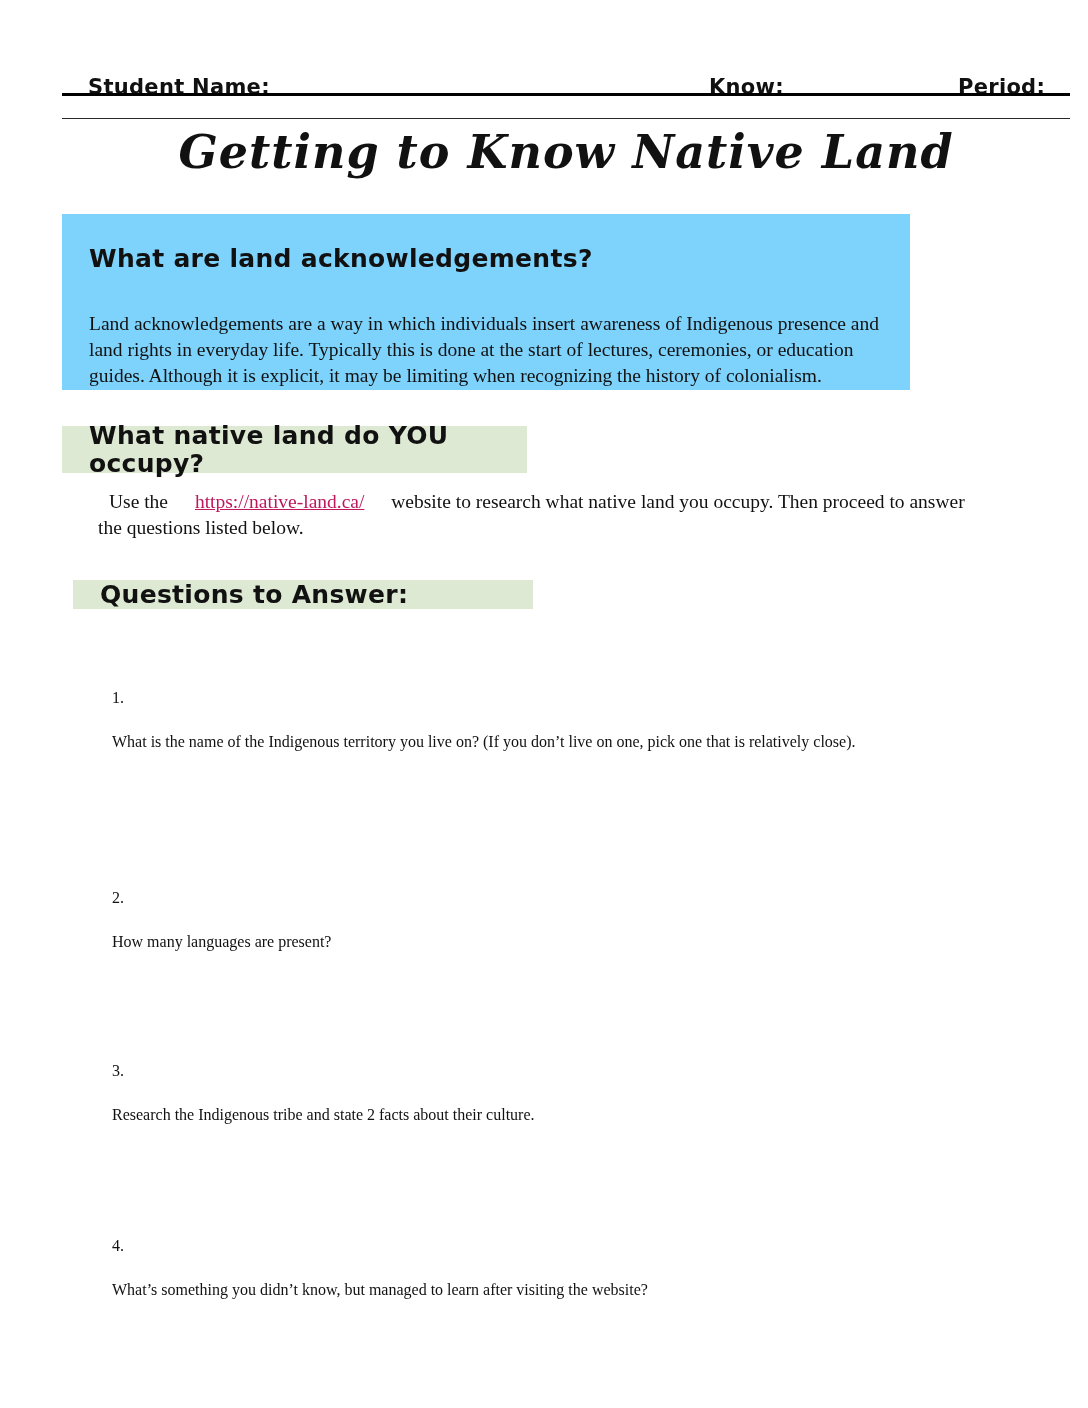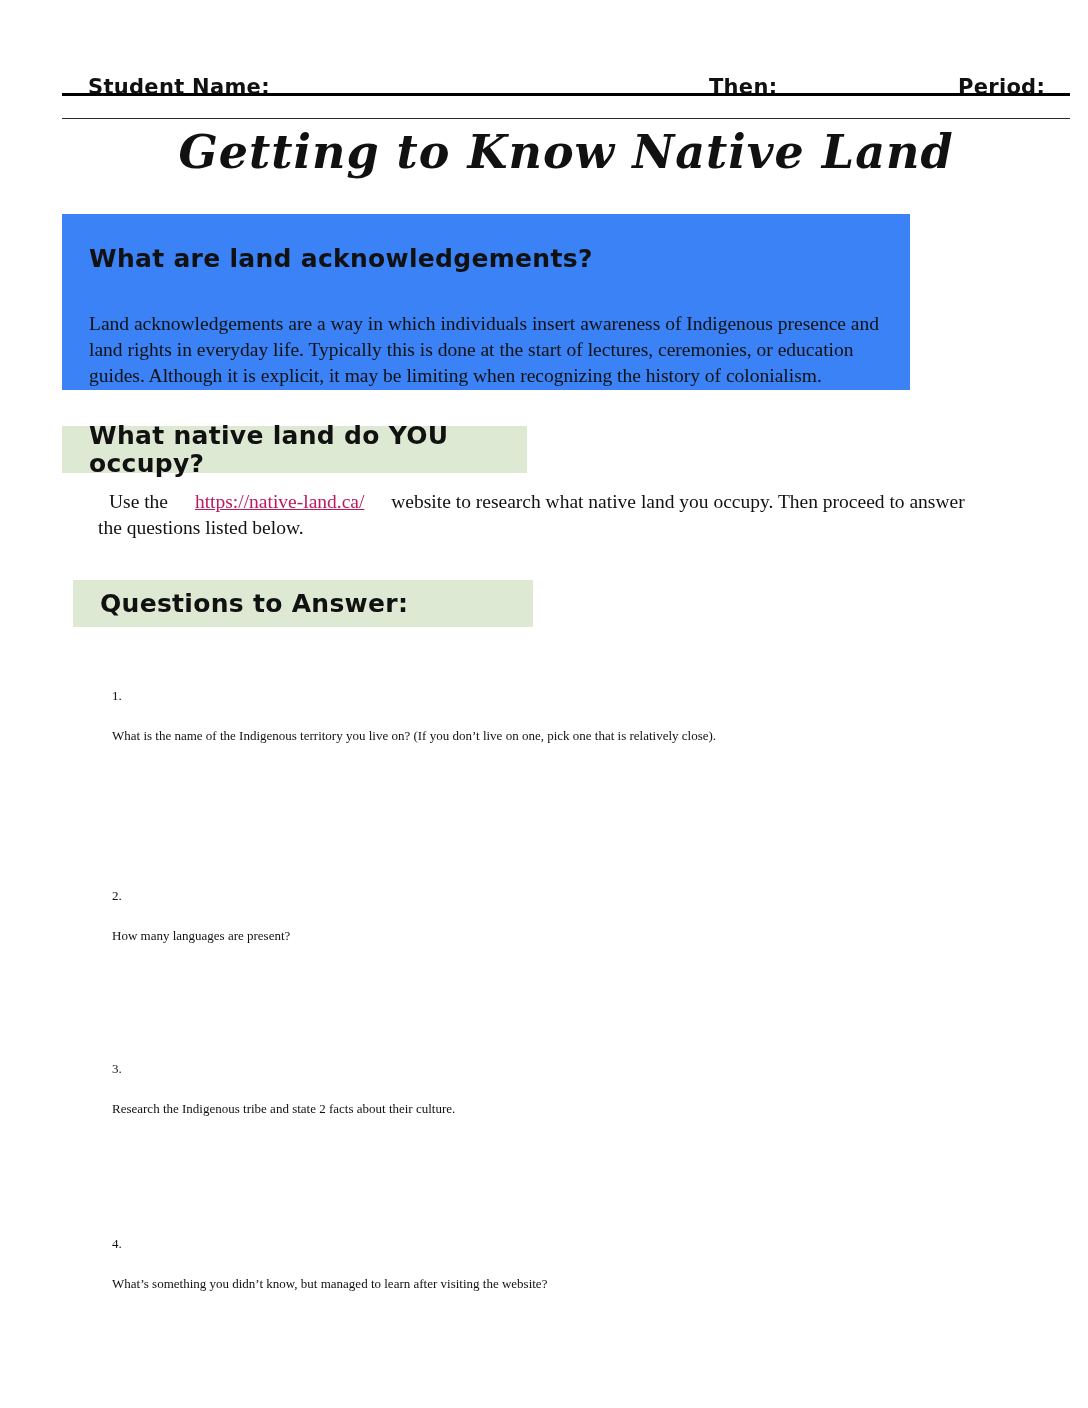--- a/index.html
+++ b/index.html
@@ -62,21 +62,21 @@
     letter-spacing: 1px;
   }
 
   
   .gray-box {
     position: absolute;
     left: 40px;
     top: 192px;
     width: 848px;
     height: 176px;
-    background: #3b82f6;
+    background: #7dd3fc;
     padding: 20px 16px 0 16px;
   }
   .section-heading {
     font-size: 25px;
     line-height: 1.1;
   }
   .gray-box .section-heading { margin-bottom: 16px; }
   .body-text {
     font-size: 19.5px;
     line-height: 1.34;
@@ -93,21 +93,21 @@
   .green-box-1 {
     left: 40px;
     top: 404px;
     width: 465px;
     height: 47px;
   }
   .green-box-2 {
     left: 51px;
     top: 558px;
     width: 460px;
-    height: 47px;
+    height: 29px;
   }
 
   
   .occupy-text {
     position: absolute;
     left: 65px;
     top: 456px;
     width: 910px;
     font-size: 19.5px;
     line-height: 1.35;
@@ -116,21 +116,21 @@
     color: #be185d;
     text-decoration: underline;
     cursor: pointer;
   }
 
   
   .question {
     position: absolute;
     left: 68px;
     width: 952px;
-    font-size: 13px;
+    font-size: 16px;
     line-height: 1.38;
   }
   .q1 { top: 643px; }
   .q2 { top: 843px; }
   .q3 { top: 1016px; }
   .q4 { top: 1191px; }
   .q-number {
     display: inline-block;
     width: 32px;
     vertical-align: top;
@@ -141,21 +141,21 @@
     vertical-align: top;
   }
 </style>
 </head>
 <body>
 
 <div class="page">
 
   <div class="header-row">
     <span class="header-label hand lbl-student">Student Name:</span>
-    <span class="header-label hand lbl-date">Then:</span>
+    <span class="header-label hand lbl-date">Know:</span>
     <span class="header-label hand lbl-period">Period:</span>
   </div>
   <div class="header-rule"></div>
 
   <div class="doc-title">Getting to Know Native Land</div>
 
   <div class="gray-box">
     <div class="section-heading hand">What are land acknowledgements?</div>
     <div class="body-text">Land acknowledgements are a way in which individuals insert awareness of Indigenous presence and land rights in everyday life. Typically this is done at the start of lectures, ceremonies, or education guides. Although it is explicit, it may be limiting when recognizing the history of colonialism.</div>
   </div>

